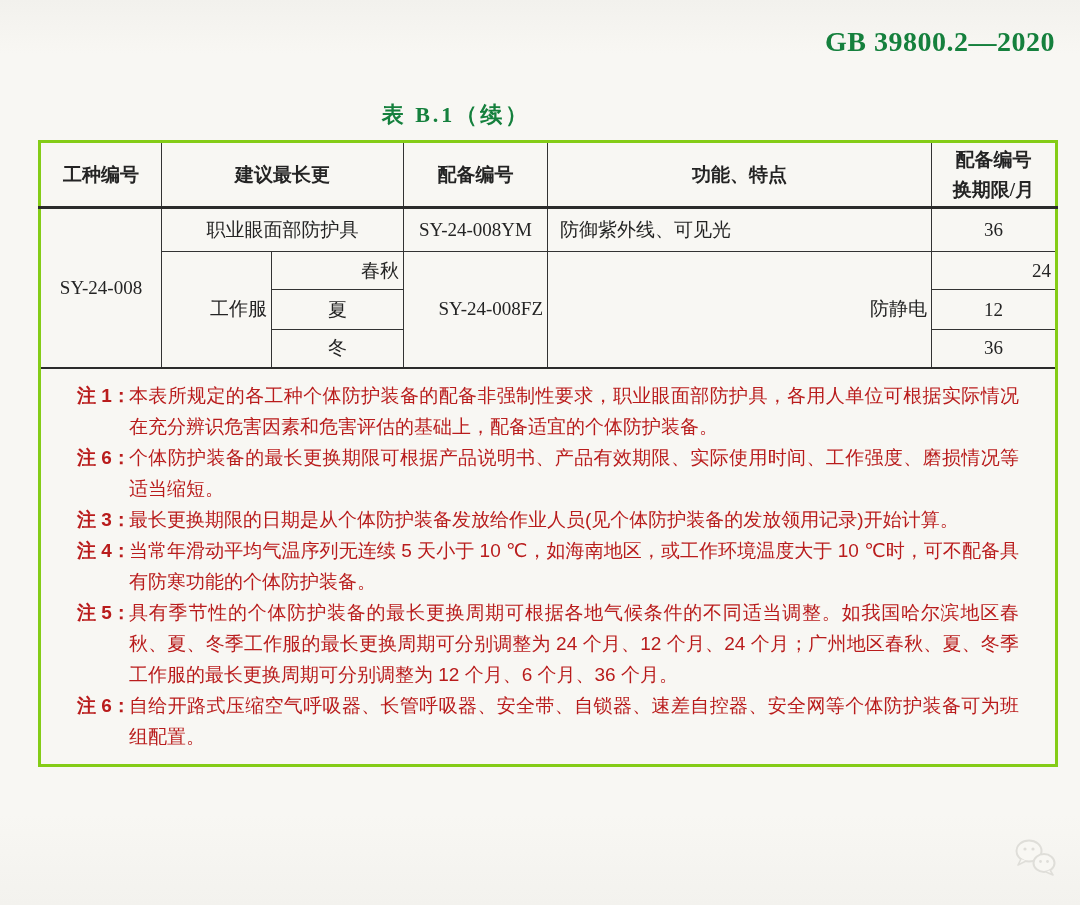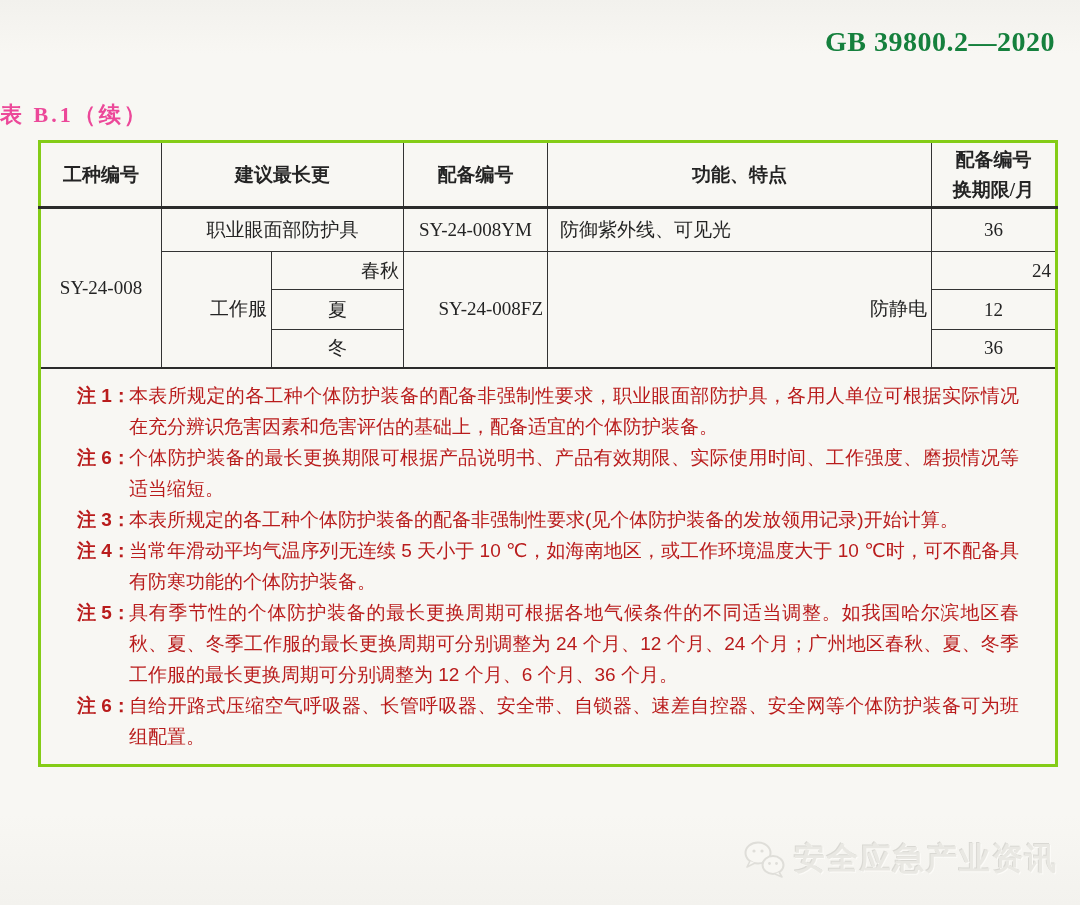--- a/index.html
+++ b/index.html
@@ -14,22 +14,22 @@
   }
 
   .doc-code {
     position: absolute; top: 26px; right: 25px;
     font-size: 28px; font-weight: bold; letter-spacing: 0.5px;
     color: #15803d;
   }
 
   .table-title {
     position: absolute; top: 100px; left: 0; width: 912px;
-    text-align: left; font-size: 22px; font-weight: bold;
-    letter-spacing: 3px; color: #ec4899;
+    text-align: center; font-size: 22px; font-weight: bold;
+    letter-spacing: 3px; color: #15803d;
   }
 
   table.ppe-table {
     position: absolute; top: 140px; left: 38px;
     width: 1017px;
     border-collapse: collapse; table-layout: fixed;
     border: 3px solid #84cc16;
   }
   .ppe-table th, .ppe-table td {
     border: 1.5px solid #333;
@@ -133,21 +133,21 @@
   <tbody>
     <tr>
       <td colspan="6" class="notes-cell">
         <div class="note">
           <span class="note-label">注 1：</span><span>本表所规定的各工种个体防护装备的配备非强制性要求，职业眼面部防护具，各用人单位可根据实际情况在充分辨识危害因素和危害评估的基础上，配备适宜的个体防护装备。</span>
         </div>
         <div class="note">
           <span class="note-label">注 6：</span><span>个体防护装备的最长更换期限可根据产品说明书、产品有效期限、实际使用时间、工作强度、磨损情况等适当缩短。</span>
         </div>
         <div class="note">
-          <span class="note-label">注 3：</span><span>本表所规定的各工种个体防护装备的配备非强制性要求(见个体防护装备的发放领用记录)开始计算。</span>
+          <span class="note-label">注 3：</span><span>最长更换期限的日期是从个体防护装备发放给作业人员(见个体防护装备的发放领用记录)开始计算。</span>
         </div>
         <div class="note">
           <span class="note-label">注 4：</span><span>当常年滑动平均气温序列无连续 5 天小于 10 ℃，如海南地区，或工作环境温度大于 10 ℃时，可不配备具有防寒功能的个体防护装备。</span>
         </div>
         <div class="note">
           <span class="note-label">注 5：</span><span>具有季节性的个体防护装备的最长更换周期可根据各地气候条件的不同适当调整。如我国哈尔滨地区春秋、夏、冬季工作服的最长更换周期可分别调整为 24 个月、12 个月、24 个月；广州地区春秋、夏、冬季工作服的最长更换周期可分别调整为 12 个月、6 个月、36 个月。</span>
         </div>
         <div class="note">
           <span class="note-label">注 6：</span><span>自给开路式压缩空气呼吸器、长管呼吸器、安全带、自锁器、速差自控器、安全网等个体防护装备可为班组配置。</span>
         </div>
@@ -162,14 +162,13 @@
       <ellipse cx="15" cy="13" rx="12.5" ry="10.5" fill="#f8f7f3" stroke="#dfded9" stroke-width="2"></ellipse>
       <path d="M7 21 L4 27 L12 23" fill="#f8f7f3" stroke="#dfded9" stroke-width="1.6" stroke-linejoin="round"></path>
       <circle cx="11" cy="11" r="1.6" fill="#dfded9"></circle>
       <circle cx="19" cy="11" r="1.6" fill="#dfded9"></circle>
       <ellipse cx="30" cy="25" rx="10.5" ry="9" fill="#f8f7f3" stroke="#dfded9" stroke-width="2"></ellipse>
       <path d="M36 32 L39 37 L32 34" fill="#f8f7f3" stroke="#dfded9" stroke-width="1.6" stroke-linejoin="round"></path>
       <circle cx="26.5" cy="23.5" r="1.4" fill="#dfded9"></circle>
       <circle cx="33.5" cy="23.5" r="1.4" fill="#dfded9"></circle>
     </svg>
   </span>
-  <span class="watermark-text">安全应急产业资讯</span>
 </div>
 
 </body></html>

